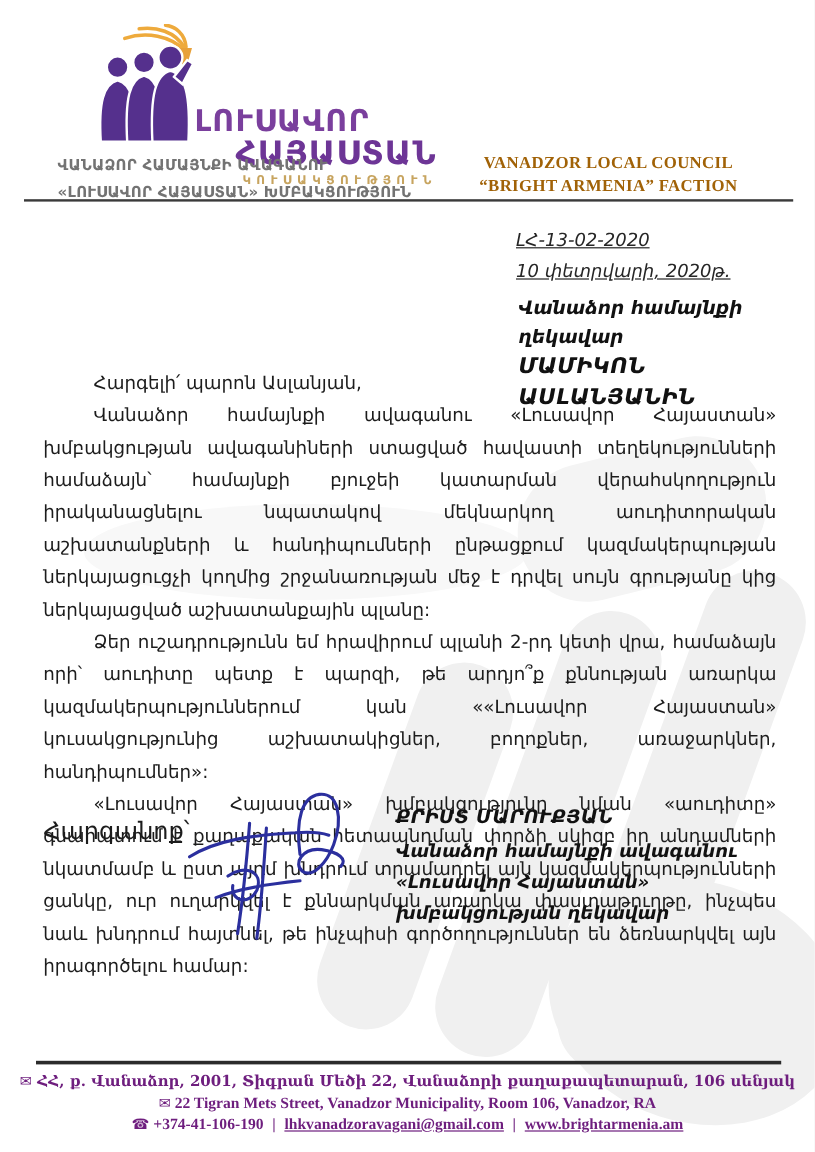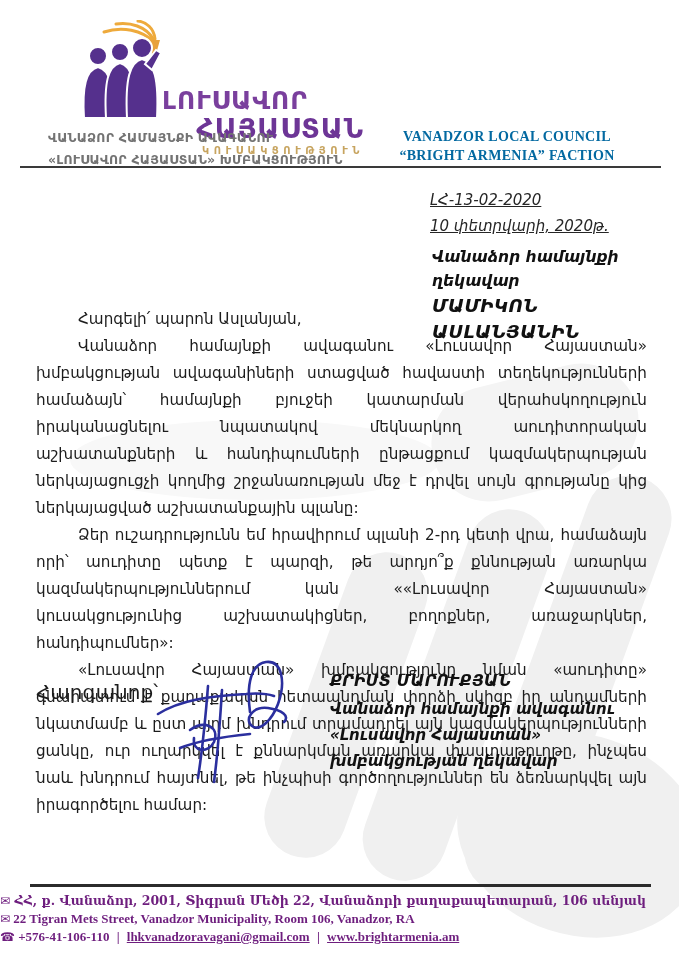--- a/index.html
+++ b/index.html
@@ -25,21 +25,21 @@
   .logo-text { position:absolute; left:120px; top:68px; line-height:1; }
   .logo-l1 { font-size:25px; font-weight:bold; color:#7a3f9d; letter-spacing:1px; }
   .logo-l2 { font-size:27px; font-weight:bold; color:#6d3596; letter-spacing:1px; margin-top:2px;text-align:right; }
   .logo-l3 { font-size:10px; font-weight:bold; color:#c7a45f; letter-spacing:4.5px; margin-top:4px;margin-left:40px; }
 
   
   .hdr-left { position:absolute; left:48px; top:127px; font-weight:bold; font-size:12.5px;
               color:#737373; line-height:22px; letter-spacing:.2px; }
   .hdr-right { position:absolute; right:22px; top:127px; width:300px; text-align:center;
                font-family:"Liberation Serif", "DejaVu Serif", serif; font-weight:bold;
-               font-size:14px; color:#0369a1; line-height:19px; letter-spacing:.3px; }
+               font-size:14px; color:#a16207; line-height:19px; letter-spacing:.3px; }
   .rule-top { position:absolute; left:20px; right:18px; top:166px; height:2px; background:#3a3a3a; }
 
   
   .refblock { position:absolute; left:430px; top:188px; font-style:italic; font-size:15px;
               color:#262626; line-height:24px; }
   .refblock .u { text-decoration:underline; display:inline-block; margin-bottom:2px; }
 
   
   .recipient { position:absolute; left:432px; top:245px; font-style:italic; font-weight:bold; color:#111; }
   .recipient .r1 { font-size:15.5px; line-height:24px; }
@@ -53,21 +53,21 @@
 
   
   .sig-respect { position:absolute; left:36px; top:680px; font-size:20px; color:#1c1c1c; }
   .sig-scribble { position:absolute; left:150px; top:652px; width:160px; height:140px; }
   .sig-name-block { position:absolute; left:330px; top:672px; width:322px; font-style:italic;
                     font-weight:bold; color:#111; }
   .sig-name { font-size:15.5px; letter-spacing:.3px; margin-bottom:6px; }
   .sig-title { font-size:15px; line-height:26px; }
 
   
-  .footer { position:absolute; left:0; right:0; bottom:14px; text-align:left; }
+  .footer { position:absolute; left:0; right:0; bottom:14px; text-align:center; }
   .rule-bot { position:absolute; left:30px; right:28px; top:0; height:2.5px; background:#2b2b2b; }
   .f-lines { padding-top:8px; color:#6e1e7e; }
   .f1 { font-family:"DejaVu Serif","DejaVu Sans",serif; font-weight:bold; font-size:12.5px; line-height:17px; }
   .f2 { font-family:"Liberation Serif","DejaVu Serif",serif; font-weight:bold; font-size:13px; line-height:17px; }
   .f3 { font-family:"Liberation Serif","DejaVu Serif",serif; font-weight:bold; font-size:13px; line-height:18px; }
   .f3 a { color:#6e1e7e; text-decoration:underline; }
   .f-icon { font-family:"DejaVu Sans",sans-serif; font-size:12px; }
   .sep { padding:0 4px; }
 </style>
 </head>
@@ -162,21 +162,21 @@
         <div class="f1">
           <span class="f-icon">✉</span>
           <span>ՀՀ, ք. Վանաձոր, 2001, Տիգրան Մեծի 22, Վանաձորի քաղաքապետարան, 106 սենյակ</span>
         </div>
         <div class="f2">
           <span class="f-icon">✉</span>
           <span>22 Tigran Mets Street, Vanadzor Municipality, Room 106, Vanadzor, RA</span>
         </div>
         <div class="f3">
           <span class="f-icon">☎</span>
-          <span>+576-41-106-110</span>
+          <span>+374-41-106-190</span>
           <span class="sep">|</span>
           <a href="#">lhkvanadzoravagani@gmail.com</a>
           <span class="sep">|</span>
           <a href="#">www.brightarmenia.am</a>
         </div>
       </div>
     </div>
 
   </div>
 </div>

